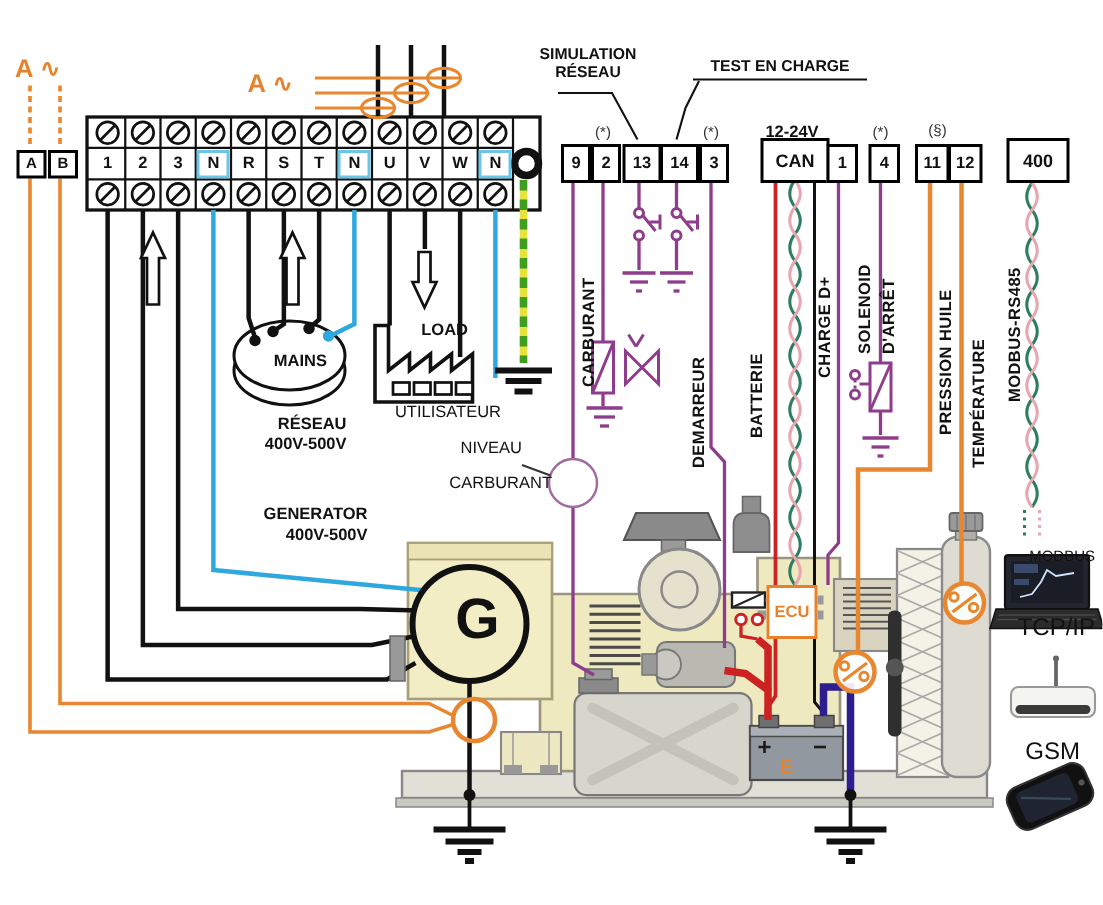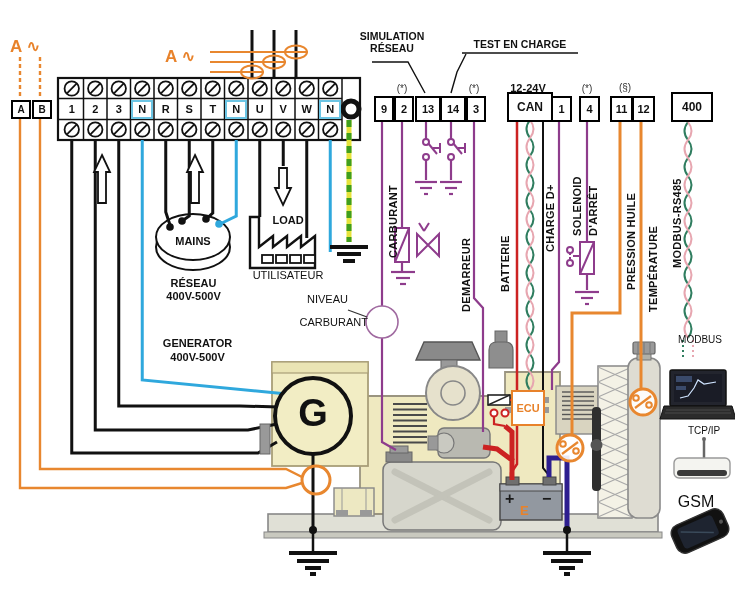--- a/index.html
+++ b/index.html
@@ -1,21 +1,21 @@
 <!DOCTYPE html>
 <html><head>
 <meta charset="utf-8">
 <style>
   html,body{margin:0;padding:0;background:#fff;}
   #stage{position:relative;width:735px;height:603px;background:#fff;overflow:hidden;
          font-family:"Liberation Sans","DejaVu Sans",sans-serif;color:#111;}
   #wires{position:absolute;left:0;top:0;}
   .lbl{position:absolute;font-size:11px;white-space:nowrap;}
   .bold{font-weight:bold;}
-  .ctr{text-align:center;}
+  .ctr{text-align:right;}
   .orange{color:#E8822A;}
   .vlabel{position:absolute;height:14px;line-height:14px;font-size:11px;font-weight:600;
           transform-origin:0 100%;transform:rotate(-90deg);white-space:nowrap;letter-spacing:.3px;}
   .term-box{position:absolute;background:#fff;border:2.5px solid #000;display:flex;
             align-items:center;justify-content:center;font-weight:bold;font-size:11px;}
   .cell-lbl{position:absolute;width:23.5px;height:20px;display:flex;align-items:center;
             justify-content:center;font-weight:bold;font-size:11px;}
   .nbox{width:18px;height:15px;display:flex;align-items:center;justify-content:center;
         border:2px solid #6CC5E4;}
   .callout{position:absolute;font-size:10.5px;text-align:center;line-height:1.15;font-weight:600;}
@@ -488,22 +488,22 @@
 <div class="vlabel" style="left:400px;top:244px;">CARBURANT</div>
 <div class="vlabel" style="left:473px;top:298px;">DEMARREUR</div>
 <div class="vlabel" style="left:512px;top:278px;">BATTERIE</div>
 <div class="vlabel" style="left:557px;top:238px;">CHARGE D+</div>
 <div class="vlabel" style="left:584px;top:222px;">SOLENOID</div>
 <div class="vlabel" style="left:600px;top:222px;">D'ARRÊT</div>
 <div class="vlabel" style="left:638px;top:276px;">PRESSION HUILE</div>
 <div class="vlabel" style="left:660px;top:298px;">TEMPÉRATURE</div>
 <div class="vlabel" style="left:684px;top:254px;font-weight:bold;">MODBUS-RS485</div>
 
-<div class="lbl ctr" style="left:670px;top:334px;width:60px;font-size:10px;">MODBUS</div>
-<div class="lbl ctr" style="left:678px;top:425px;width:52px;font-size:10px;">TCP/IP</div>
+<div class="lbl ctr" style="left:670px;top:366px;width:60px;font-size:10px;">MODBUS</div>
+<div class="lbl ctr" style="left:678px;top:410px;width:52px;font-size:16px;">TCP/IP</div>
 <div class="lbl ctr" style="left:672px;top:493px;width:48px;font-size:16px;">GSM</div>
 
 <div id="ecu-box">ECU</div>
 
 <div class="lbl" style="left:505px;top:490px;font-size:16px;font-weight:bold;color:#1a1a1a;">+</div>
 <div class="lbl" style="left:542px;top:490px;font-size:16px;font-weight:bold;color:#1a1a1a;">−</div>
 <div class="lbl orange bold" style="left:520px;top:503px;font-size:13px;">E</div>
 
 </div>
 

